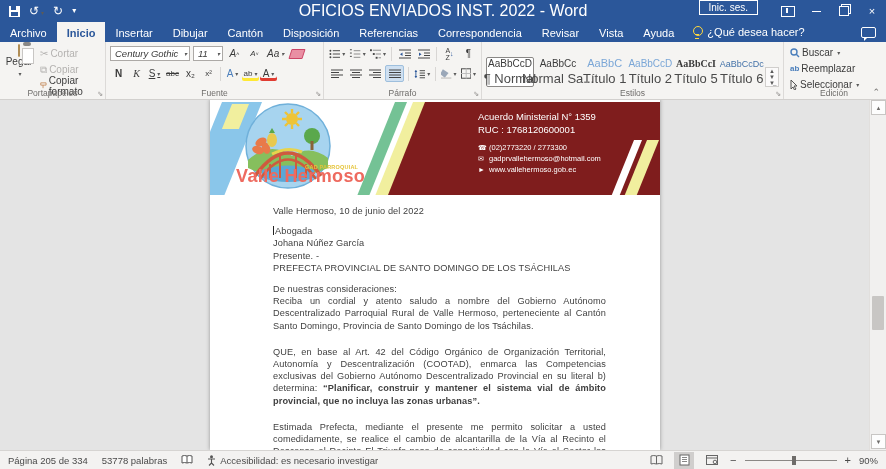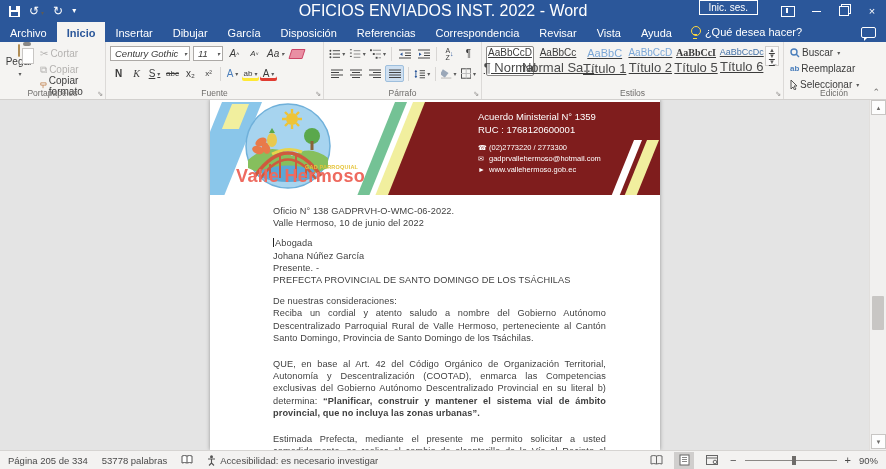--- a/index.html
+++ b/index.html
@@ -55,21 +55,21 @@
   .fbtn{min-width:15px;height:15px;display:inline-flex;align-items:center;justify-content:center;
         font-size:10px;cursor:pointer;border-radius:2px;padding:0 1px;}
   .sep{width:1px;height:14px;background:#d8d6d4;margin:0 2px;}
   .u-red{box-shadow:inset 0 -3px 0 #e03c31;}
   .u-yel{box-shadow:inset 0 -3px 0 #ffe934;}
   .eraser{width:12px;height:8px;background:#e98fa3;border:1px solid #c46;transform:skewX(-18deg);border-radius:1px;}
   
   svg.mi{display:block;}
   .toggled{background:#cfe0f1;border:1px solid #9ebfdd;border-radius:2px;}
   
-  .stylegal{display:flex;align-items:flex-start;height:41px;margin-top:1px;text-decoration:underline;}
+  .stylegal{display:flex;align-items:flex-end;height:41px;margin-top:1px;}
   .chip{width:46px;border:1px solid transparent;border-radius:2px;display:flex;flex-direction:column;
         align-items:center;justify-content:center;gap:2px;cursor:pointer;}
   .chip.sel{background:#fff;border-color:#8a8886;}
   .chip .sample{font-size:10px;white-space:nowrap;}
   .chip .sname{font-size:13px;color:#4a4a4a;white-space:nowrap;}
   .galarrows{width:13px;display:flex;flex-direction:column;border:1px solid #d0cecc;background:#fbfafa;}
   .galarrows span{flex:1;display:flex;align-items:center;justify-content:center;font-size:6px;color:#5a5a5a;cursor:pointer;}
   
   .edit-col{display:flex;flex-direction:column;gap:1px;}
   .edit-col .btn{height:13px;font-size:10px;}
@@ -138,21 +138,21 @@
         </span>
       <span class="wbtn">×</span>
     </div>
   </div>
 
   <div class="tabsrow">
     <span class="rtab">Archivo</span>
     <span class="rtab active">Inicio</span>
     <span class="rtab">Insertar</span>
     <span class="rtab">Dibujar</span>
-    <span class="rtab">García</span>
+    <span class="rtab">Cantón</span>
     <span class="rtab">Disposición</span>
     <span class="rtab">Referencias</span>
     <span class="rtab">Correspondencia</span>
     <span class="rtab">Revisar</span>
     <span class="rtab">Vista</span>
     <span class="rtab">Ayuda</span>
     <span class="tellme">
       <span class="bulb">
           <span class="b1"></span>
           <span class="b2"></span>
@@ -438,21 +438,20 @@
             <div class="lh-contact">
               <div><span class="ic">☎</span><span>(02)2773220 / 2773300</span></div>
               <div><span class="ic">✉</span><span>gadprvallehermoso@hotmail.com</span></div>
               <div><span class="ic">►</span><span>www.vallehermoso.gob.ec</span></div>
             </div>
           </div>
         </div>
       </div>
 
       <div class="doc-body">
-        <p class="nj">Oficio N° 138 GADPRVH-O-WMC-06-2022.</p>
         <p class="nj">Valle Hermoso, 10 de junio del 2022</p>
         <div class="sp8"></div>
         <p class="nj"><span class="caret"></span><span>Abogada</span></p>
         <p class="nj">Johana Núñez García</p>
         <p class="nj">Presente. -</p>
         <p class="nj">PREFECTA PROVINCIAL DE SANTO DOMINGO DE LOS TSÁCHILAS</p>
         <div class="sp9"></div>
         <p class="nj">De nuestras consideraciones:</p>
         <p>Reciba un cordial y atento saludo a nombre del Gobierno Autónomo Descentralizado Parroquial Rural de Valle Hermoso, perteneciente al Cantón Santo Domingo, Provincia de Santo Domingo de los Tsáchilas.</p>
         <div class="sp8"></div>

